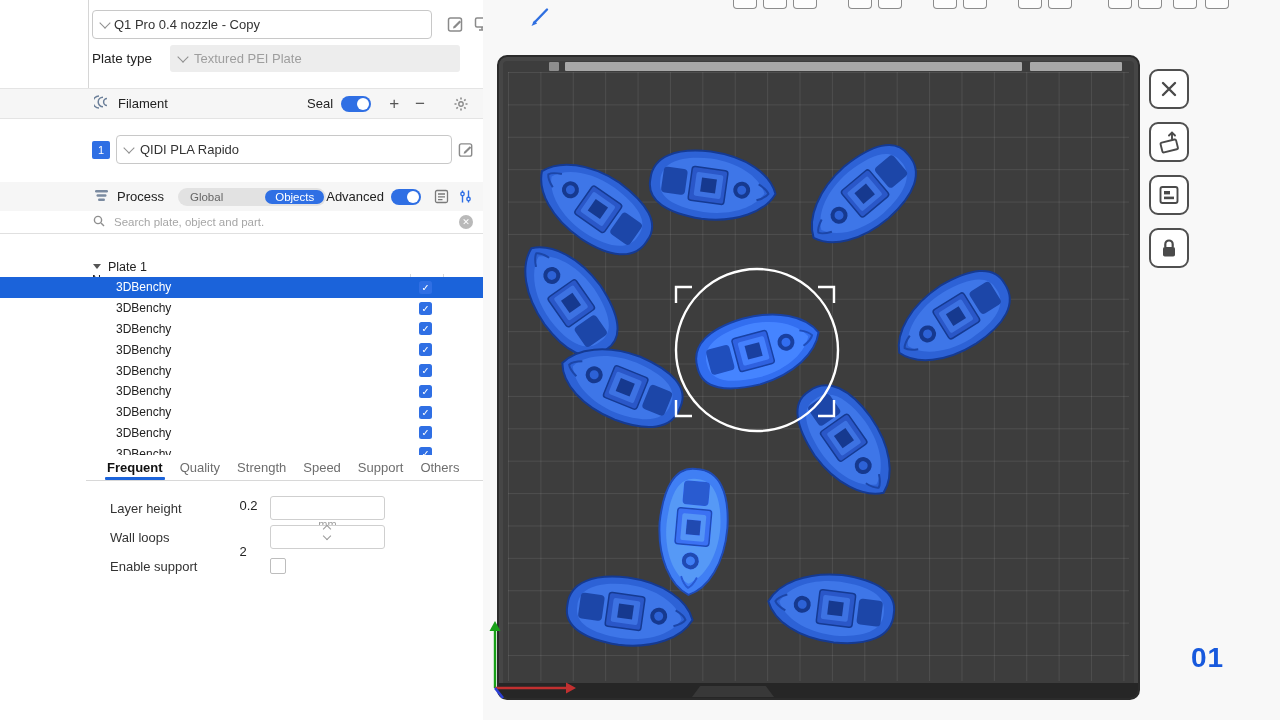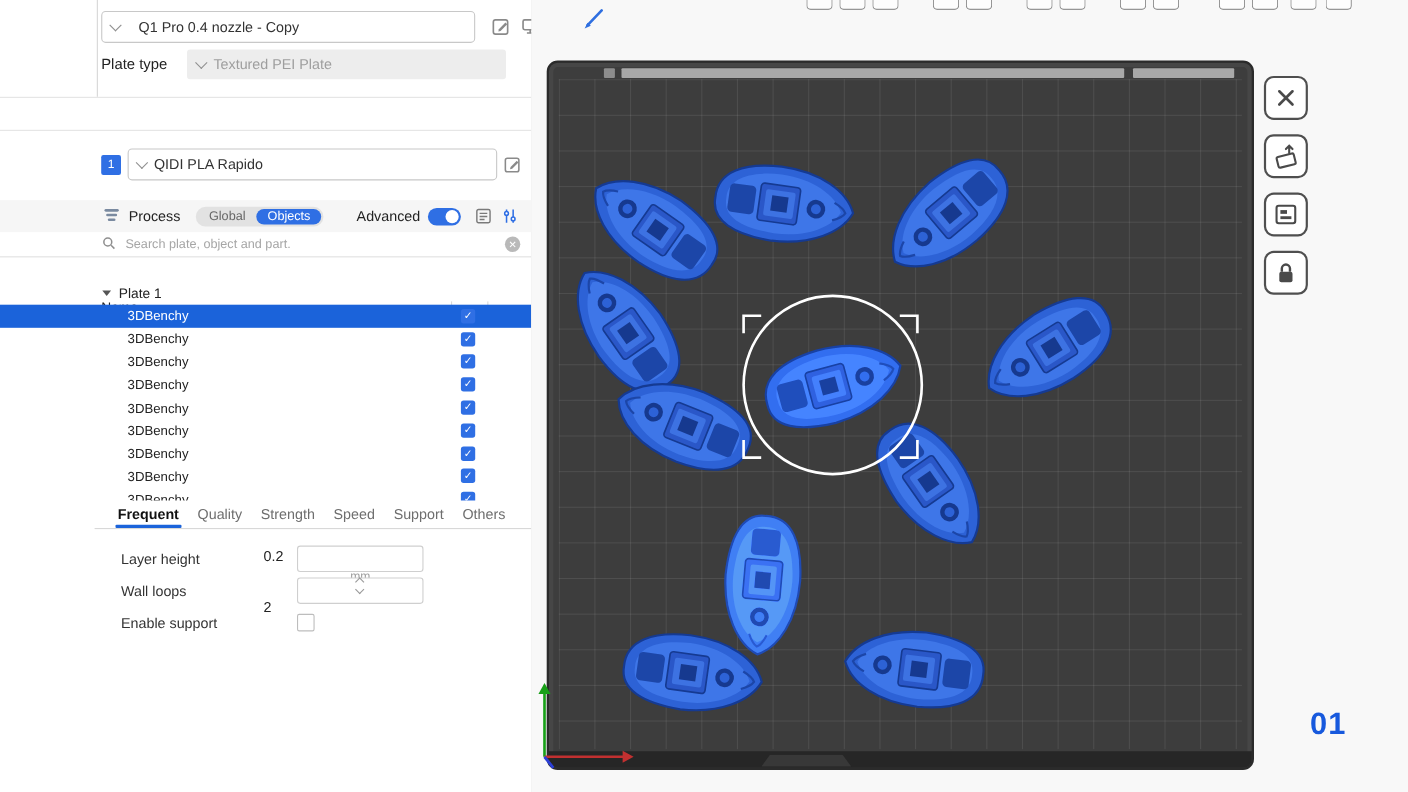--- a/index.html
+++ b/index.html
@@ -4,21 +4,21 @@
 <style>
   html,body{margin:0;padding:0;background:#fff;}
   #app{position:relative;width:1280px;height:720px;overflow:hidden;background:#fff;
        font-family:"Liberation Sans", sans-serif;font-size:13px;color:#333;}
 
   
   #panel{position:absolute;left:0;top:0;width:483px;height:720px;background:#fff;border-right:1px solid #e2e2e2;}
   .vline{position:absolute;left:88px;top:0;height:88px;width:1px;background:#d6d6d6;}
 
   .preset-row{position:absolute;top:10px;left:92px;width:340px;height:29px;border:1px solid #c8c8c8;border-radius:4px;
-              display:flex;align-items:center;padding:0 8px;gap:17px;box-sizing:border-box;background:#fff;}
+              display:flex;align-items:center;padding:0 8px;gap:5px;box-sizing:border-box;background:#fff;}
   .chev{width:7px;height:7px;border-right:1.6px solid #8f8f8f;border-bottom:1.6px solid #8f8f8f;transform:rotate(45deg);margin-top:-3px;flex:none;}
   .icon-btn{position:absolute;background:none;border:none;padding:0;cursor:pointer;line-height:0;}
   #preset-edit{left:447px;top:15px;}
   #device-icon{left:473px;top:15px;}
 
   .plate-type-label{position:absolute;left:92px;top:51px;font-size:13.5px;color:#222;}
   .plate-type-select{position:absolute;left:170px;top:45px;width:290px;height:27px;background:#ededed;border-radius:3px;
                      display:flex;align-items:center;gap:7px;padding:0 9px;box-sizing:border-box;color:#9e9e9e;}
 
   .sep{position:absolute;left:0;right:0;height:1px;background:#e4e4e4;}
@@ -35,21 +35,21 @@
   .slot-badge{width:18px;height:18px;background:#2f6fe4;color:#fff;font-size:11px;border-radius:2px;
               display:flex;align-items:center;justify-content:center;flex:none;}
   .filament-select{flex:1;height:29px;border:1px solid #c8c8c8;border-radius:4px;display:flex;align-items:center;
                    gap:7px;padding:0 8px;box-sizing:border-box;background:#fff;}
 
   .process-header{position:absolute;top:182px;left:0;right:0;height:29px;background:#f6f6f6;
                   display:flex;align-items:center;padding:0 12px 0 94px;box-sizing:border-box;}
   .process-header .title{margin-left:8px;color:#222;}
   .seg{display:flex;background:#e2e2e2;border-radius:10px;padding:2px;margin-left:14px;}
   .seg .opt{padding:1px 10px;border-radius:9px;font-size:11.5px;color:#666;cursor:pointer;}
-  .seg .opt.active{background:#2f6fe4;color:#fff;}
+  .seg .opt.active{background:#2f6fe4;color:#fff;margin-left:32px;}
 
   .search-row{position:absolute;top:211px;left:0;right:0;height:23px;border-bottom:1px solid #e0e0e0;
               display:flex;align-items:center;gap:7px;padding:0 10px 0 93px;box-sizing:border-box;}
   .search-row input{flex:1;border:none;outline:none;font-size:11.5px;color:#444;font-family:inherit;background:transparent;}
   .search-row input::placeholder{color:#a6a6a6;}
   .clear-btn{width:14px;height:14px;border-radius:50%;background:#b9b9b9;color:#fff;font-size:9px;line-height:14px;
              text-align:center;border:none;padding:0;cursor:pointer;flex:none;font-family:inherit;}
 
   .table-header{position:absolute;top:234px;left:0;right:0;height:21px;border-bottom:1px solid #c9c9c9;
                 display:flex;align-items:center;padding-left:92px;box-sizing:border-box;font-size:12.5px;color:#222;margin-top:36px;}
@@ -136,20 +136,43 @@
     </button>
 
     <div class="plate-type-label">Plate type</div>
     <div class="plate-type-select">
       <span class="chev"></span>
       <span>Textured PEI Plate</span>
     </div>
 
     <div class="sep" style="top:88px"></div>
 
+    <div class="filament-header">
+      <span>
+        <svg width="16" height="16" viewBox="0 0 16 16" fill="none" stroke="#6b7f99" stroke-width="1.5">
+          <path d="M5 2 a6 6 0 0 0 0 12"></path>
+            <path d="M9 3.2 a4.8 4.8 0 0 0 0 9.6"></path>
+            <path d="M13 4.6 a3.4 3.4 0 0 0 0 6.8"></path>
+        </svg>
+      </span>
+      <span class="title">Filament</span>
+      <span class="spacer"></span>
+      <span style="margin-right:8px;color:#222;">Seal</span>
+      <span class="toggle"></span>
+      <button class="mini-btn" style="margin-left:16px;">+</button>
+      <button class="mini-btn" style="margin-left:12px;">−</button>
+      <span style="margin-left:26px;line-height:0;">
+        <svg width="16" height="16" viewBox="0 0 16 16">
+            <circle cx="8" cy="8" r="2.2" fill="none" stroke="#8a8a8a" stroke-width="1.4"></circle>
+            <g stroke="#8a8a8a" stroke-width="1.6">
+              <path d="M8 1.5v2M8 12.5v2M1.5 8h2M12.5 8h2M3.4 3.4l1.4 1.4M11.2 11.2l1.4 1.4M12.6 3.4l-1.4 1.4M4.8 11.2l-1.4 1.4"></path>
+            </g>
+          </svg>
+      </span>
+    </div>
 
     <div class="sep" style="top:118px"></div>
 
     <div class="filament-row">
       <span class="slot-badge">1</span>
       <div class="filament-select">
         <span class="chev"></span>
         <span>QIDI PLA Rapido</span>
       </div>
       <span style="line-height:0;">

